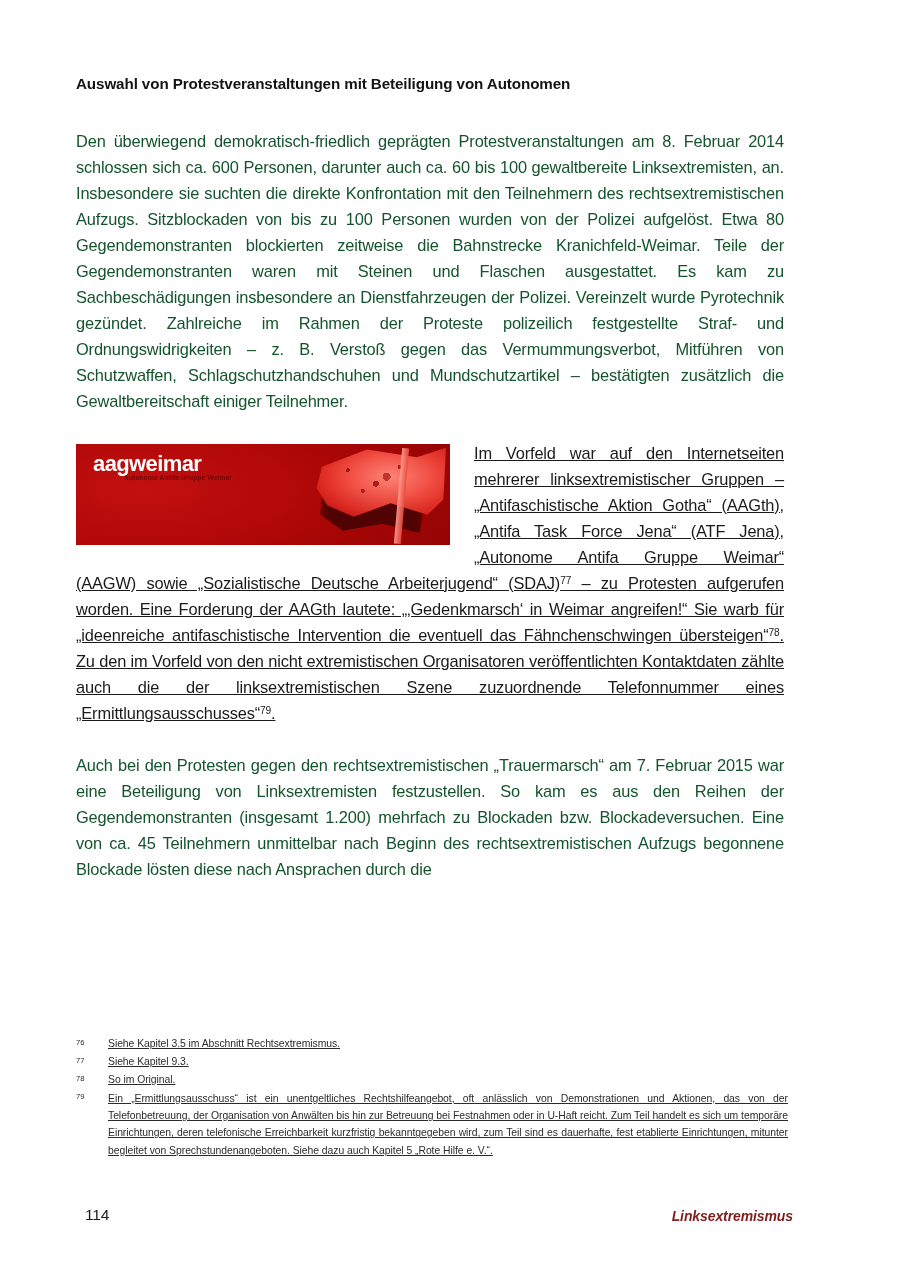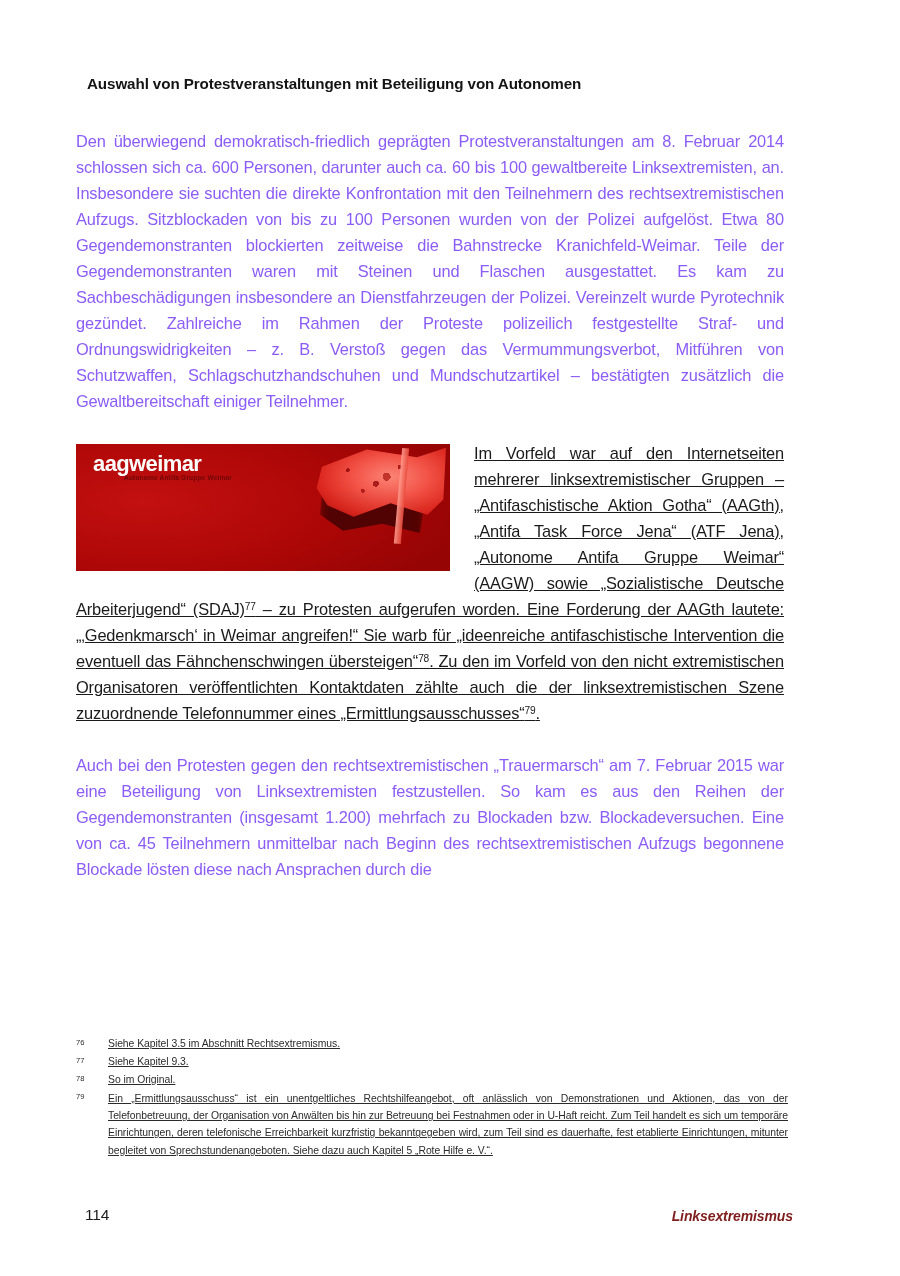--- a/index.html
+++ b/index.html
@@ -29,21 +29,21 @@
     top: 74px;
     width: 708px;
   }
 
   
   .section-title {
     font-size: 15.2px;
     font-weight: bold;
     letter-spacing: -0.1px;
     color: #141414;
-    margin: 0 0 34px 11px;
+    margin: 0 0 34px 0;
     line-height: 1.3;
   }
   .subtitle {
     font-size: 16.4px;
     font-style: italic;
     color: #1a1a1a;
     line-height: 1.52;
     margin: 0 0 36px 0;
     letter-spacing: -0.15px;
   }
@@ -56,33 +56,33 @@
   .subtitle sup { font-style: italic; }
 
   
   .para {
     font-size: 16.4px;
     line-height: 1.585;
     text-align: justify;
     text-justify: inter-word;
     margin: 0 0 26px 0;
     letter-spacing: -0.15px;
-    color: #8b5cf6;
+    color: #14532d;
     hyphens: manual;
   }
   .para:last-child { margin-bottom: 0; }
 
   
   .figure-block {
     margin: 0 0 26px 0;
   }
   .fig {
     float: left;
     width: 374px;
-    height: 127px;
+    height: 101px;
     margin: 4px 24px 6px 0;
     position: relative;
     overflow: hidden;
     background: #ad0606;
     background-image:
       radial-gradient(ellipse 330px 120px at 18% 45%, #c31010 0%, #ae0707 55%, #960404 100%);
   }
   .fig .flag-wrap {
     position: absolute;
     right: -6px;

